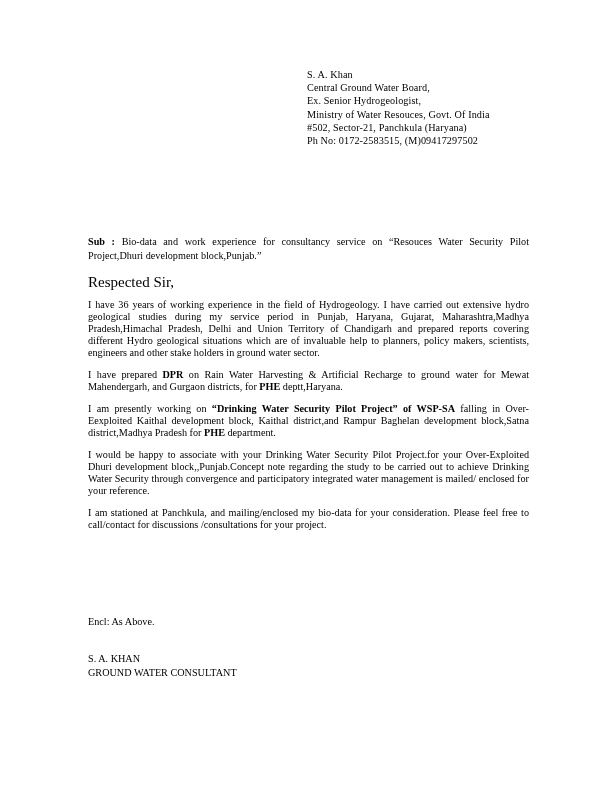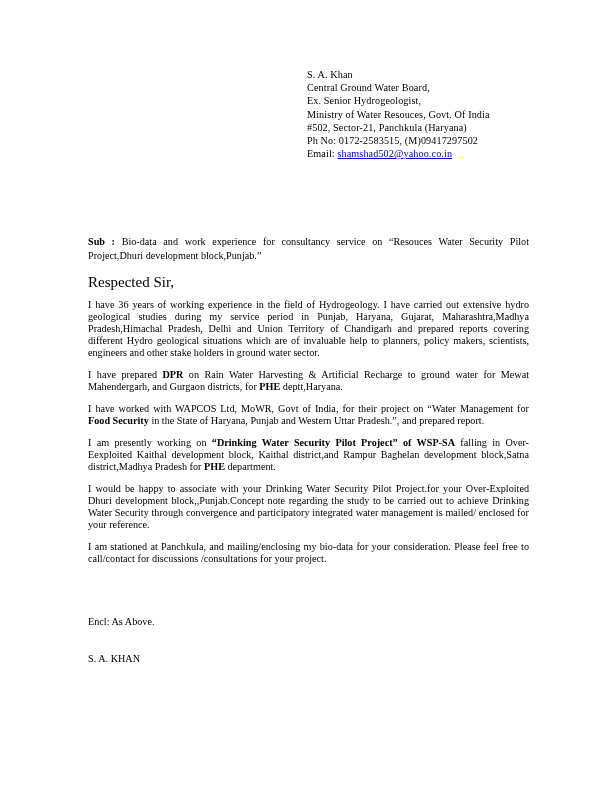--- a/index.html
+++ b/index.html
@@ -117,36 +117,35 @@
 
 <div class="page">
 
   <div class="sender-block">
     <div class="sender-line">S. A. Khan</div>
     <div class="sender-line"> Central Ground Water Board,</div>
     <div class="sender-line">Ex. Senior Hydrogeologist,</div>
     <div class="sender-line">Ministry of Water Resouces, Govt. Of India</div>
     <div class="sender-line">#502, Sector-21, Panchkula (Haryana)</div>
     <div class="sender-line">Ph No: 0172-2583515, (M)09417297502</div>
-    <div class="email-line"><span>Email: </span><a class="email-link" href="#">shamshad502@yahoo.co.in</a></div>
   </div>
 
 
   <div class="subject-block"><b>Sub :</b><span> Bio-data and work experience for consultancy service on “Resouces Water Security Pilot Project,Dhuri development block,Punjab.”</span></div>
 
   <div class="salutation">Respected Sir,</div>
 
   <div class="body-area">
     <p class="para p1"><span>I have 36 years of working experience in the field of Hydrogeology. I have carried out extensive hydro geological studies during my service period in Punjab, Haryana, Gujarat, Maharashtra,Madhya Pradesh,Himachal Pradesh, Delhi and Union Territory of Chandigarh and prepared reports covering different Hydro geological situations which are of invaluable help to planners, policy makers, scientists, engineers and other stake holders in ground water sector.</span></p>
     <p class="para p2"><span>I have  prepared </span><b>DPR</b><span> on Rain Water Harvesting &amp; Artificial Recharge to ground water  for Mewat Mahendergarh, and Gurgaon districts, for </span><b>PHE</b><span>  deptt,Haryana.</span></p>
-    <p class="para p3"><span>I have worked with WAPCOS Ltd, MoWR, Govt of India, for their project on “Water Management for </span><b>Food  Security</b><span> in the State of Haryana, Punjab and Western Uttar Pradesh.”, and prepared report.</span></p>
     <p class="para p4"><span> I am presently working on </span><b>“Drinking Water Security Pilot Project” of  WSP-SA</b><span> falling in Over-Eexploited Kaithal development block, Kaithal district,and Rampur Baghelan development block,Satna district,Madhya Pradesh for </span><b>PHE</b><span> department.</span></p>
     <p class="para p5"><span>I would be happy to associate with your Drinking Water Security Pilot Project.for your Over-Exploited Dhuri development block,,Punjab.Concept note regarding the study to be carried out to achieve Drinking Water Security through convergence and participatory integrated water management is mailed/ enclosed for your reference.</span></p>
-    <p class="para p6"><span>I am stationed at Panchkula, and mailing/enclosing my bio-data for your consideration. Please feel free to call/contact for discussions /consultations for your project.</span></p>
+    <p class="para p6"><span>I am stationed at Panchkula, and mailing/enclosed my bio-data for your consideration. Please feel free to call/contact for discussions /consultations for your project.</span></p>
   </div>
 
   <div class="encl">Encl: As Above.</div>
 
   <div class="signature-block">
     <div class="sig-line">S. A. KHAN</div>
+    <div class="sig-line">GROUND WATER CONSULTANT</div>
   </div>
 
 </div>
 
 </body></html>

